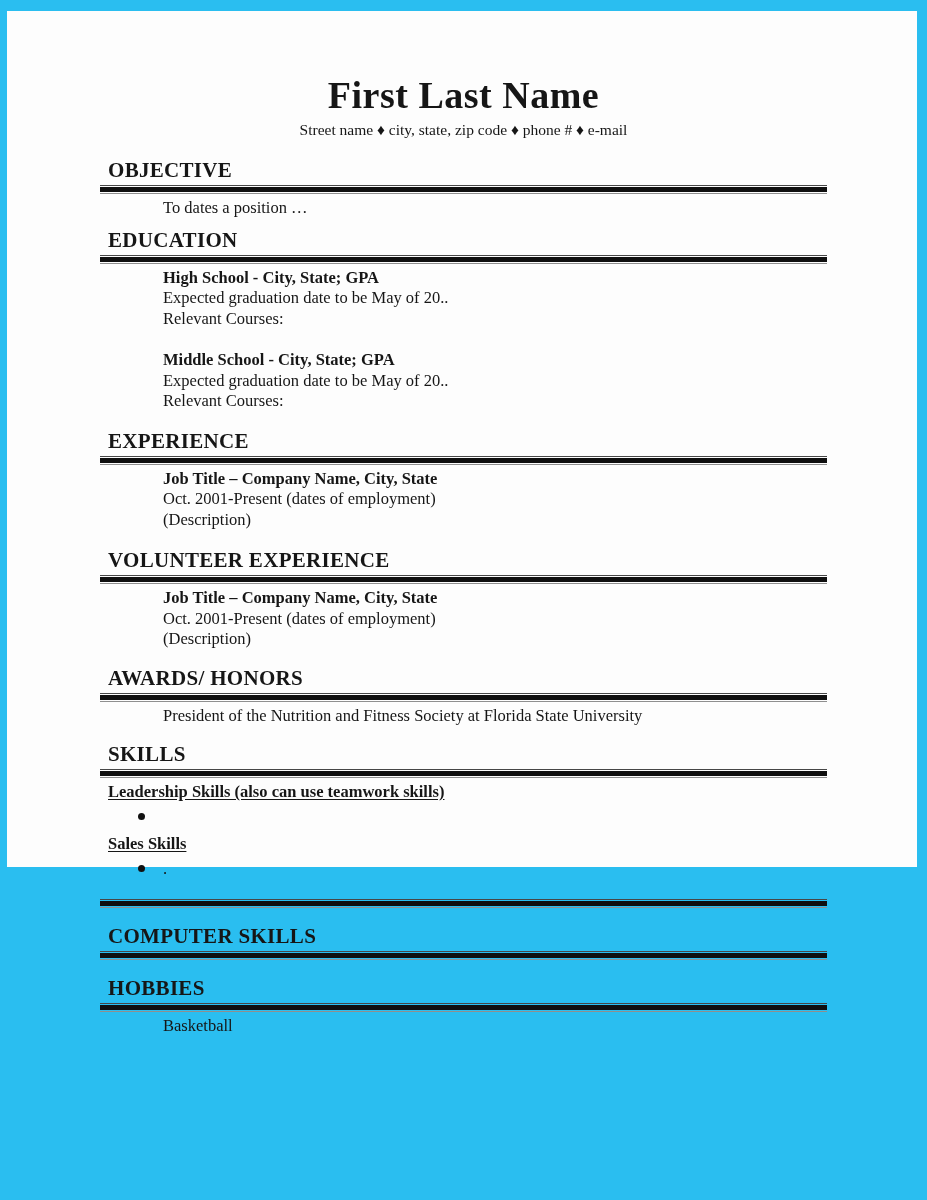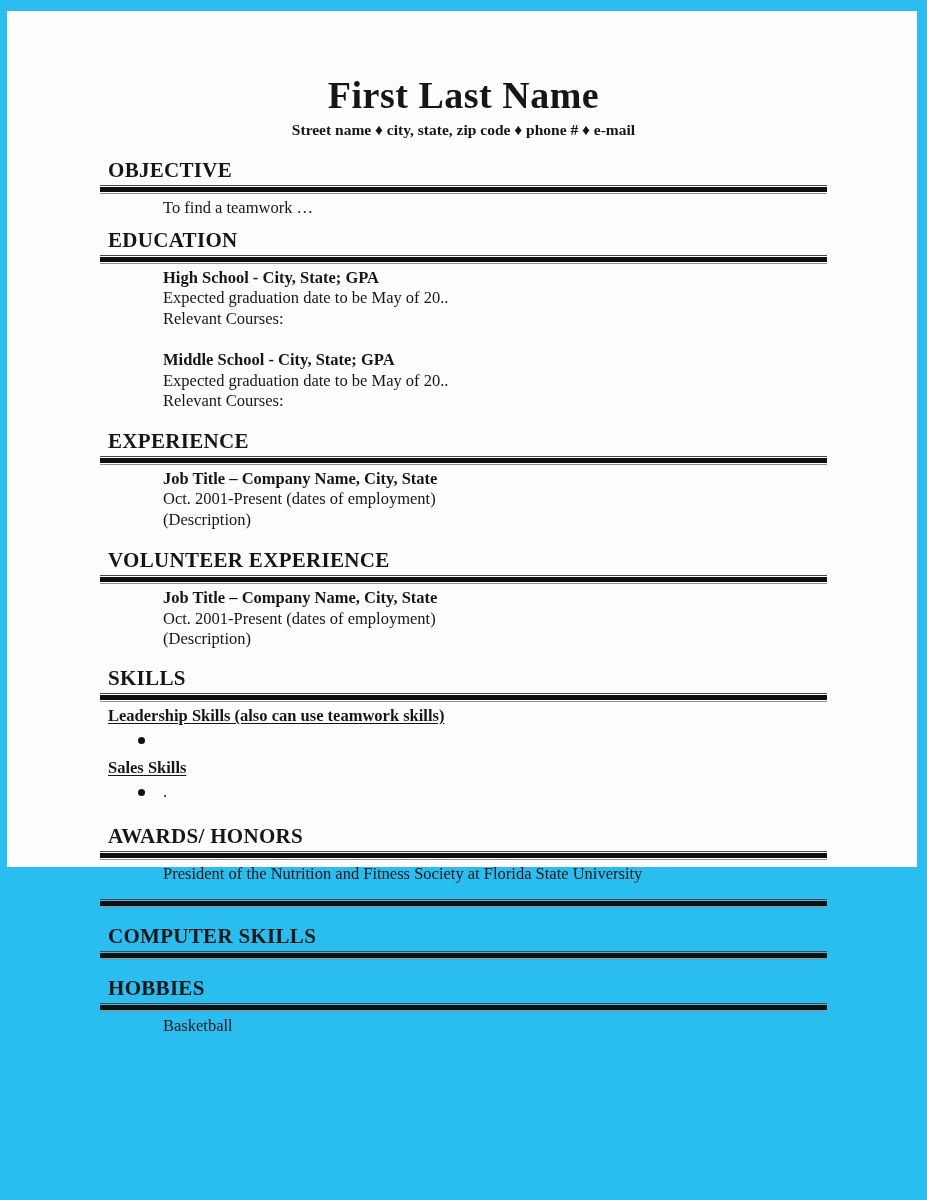--- a/index.html
+++ b/index.html
@@ -14,21 +14,21 @@
   .page {
     position: absolute;
     left: 7px; top: 11px;
     width: 910px; height: 856px;
     background: #fdfdfd;
     padding: 62px 90px 0 93px;
   }
   
   .header { text-align: center; margin-bottom: 17px; }
   .name { font-size: 38px; font-weight: bold; line-height: 44px; letter-spacing: 0.5px; }
-  .contact { font-size: 15.5px; font-weight: bold; margin-top: 3px; line-height: 20px; }
+  .contact { font-size: 15.5px; font-weight: normal; margin-top: 3px; line-height: 20px; }
   
   .section { margin-bottom: 15px; }
   .section.mb8  { margin-bottom: 8px; }
   .section.mb16 { margin-bottom: 16px; font-family: Liberation Serif, serif; }
   .section.mb17 { margin-bottom: 17px; }
   .section.mb21 { }
   .section-heading {
     font-size: 21px; font-weight: bold; line-height: 26px;
     padding-left: 8px; letter-spacing: 0.3px;
   }
@@ -67,21 +67,21 @@
   </div>
 
   <div class="section mb8">
     <div class="section-heading">OBJECTIVE</div>
     <div class="rule">
       <div class="rule-top"></div>
       <div class="rule-mid"></div>
       <div class="rule-bot"></div>
     </div>
     <div class="section-body">
-      <div>To find a teamwork …</div>
+      <div>To dates a position …</div>
     </div>
   </div>
 
   <div class="section mb16">
     <div class="section-heading">EDUCATION</div>
     <div class="rule">
       <div class="rule-top"></div>
       <div class="rule-mid"></div>
       <div class="rule-bot"></div>
     </div>
@@ -124,48 +124,48 @@
     </div>
     <div class="section-body">
       <div class="entry">
         <div class="entry-title">Job Title – Company Name, City, State</div>
         <div>Oct. 2001-Present (dates of employment)</div>
         <div>(Description)</div>
       </div>
     </div>
   </div>
 
+  <div class="section">
+    <div class="section-heading">AWARDS/ HONORS</div>
+    <div class="rule">
+      <div class="rule-top"></div>
+      <div class="rule-mid"></div>
+      <div class="rule-bot"></div>
+    </div>
+    <div class="section-body">
+      <div>President of the Nutrition and Fitness Society at Florida State University</div>
+    </div>
+  </div>
+
   <div class="section mb16">
     <div class="section-heading">SKILLS</div>
     <div class="rule">
       <div class="rule-top"></div>
       <div class="rule-mid"></div>
       <div class="rule-bot"></div>
     </div>
     <div class="skill-title">Leadership Skills (also can use teamwork skills)</div>
     <div class="bullet-row">
       <span class="bullet-dot"></span>
       <span></span>
     </div>
     <div class="skill-title second">Sales Skills</div>
     <div class="bullet-row">
       <span class="bullet-dot"></span>
       <span>.</span>
-    </div>
-  </div>
-
-  <div class="section">
-    <div class="section-heading">AWARDS/ HONORS</div>
-    <div class="rule">
-      <div class="rule-top"></div>
-      <div class="rule-mid"></div>
-      <div class="rule-bot"></div>
-    </div>
-    <div class="section-body">
-      <div>President of the Nutrition and Fitness Society at Florida State University</div>
     </div>
   </div>
 
   <div class="section">
     <div class="rule">
       <div class="rule-top"></div>
       <div class="rule-mid"></div>
       <div class="rule-bot"></div>
     </div>
   </div>

